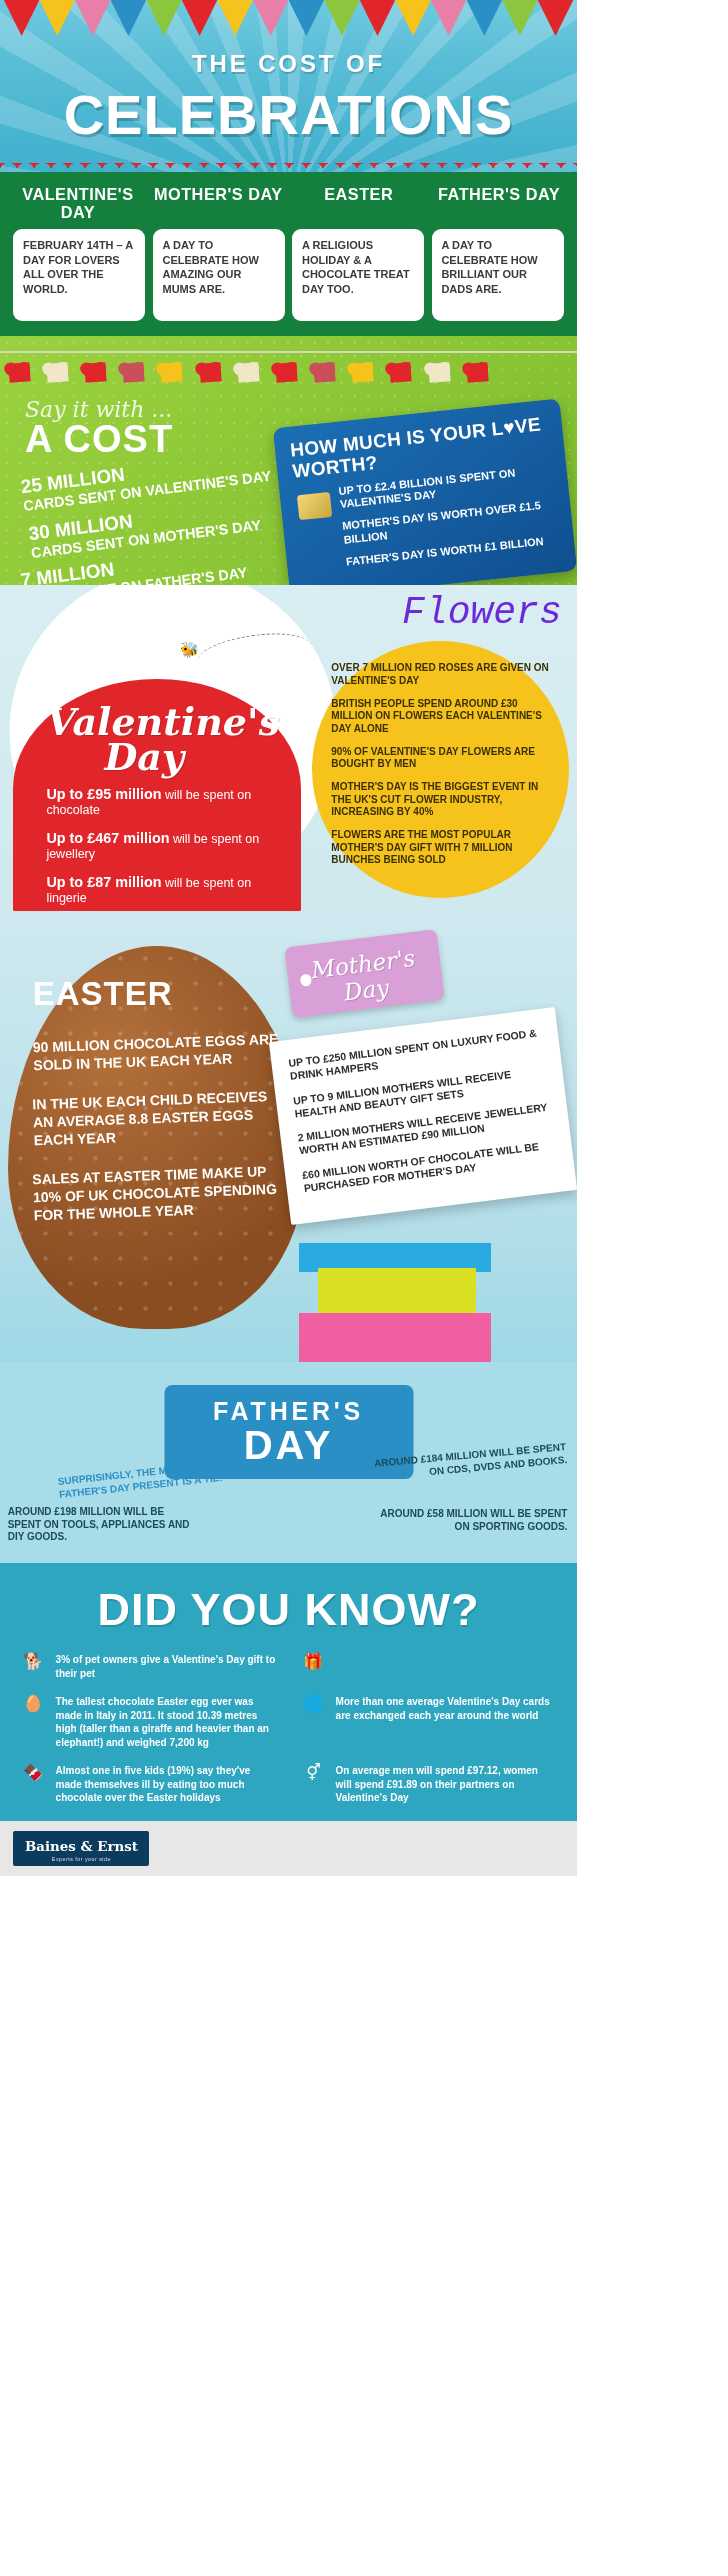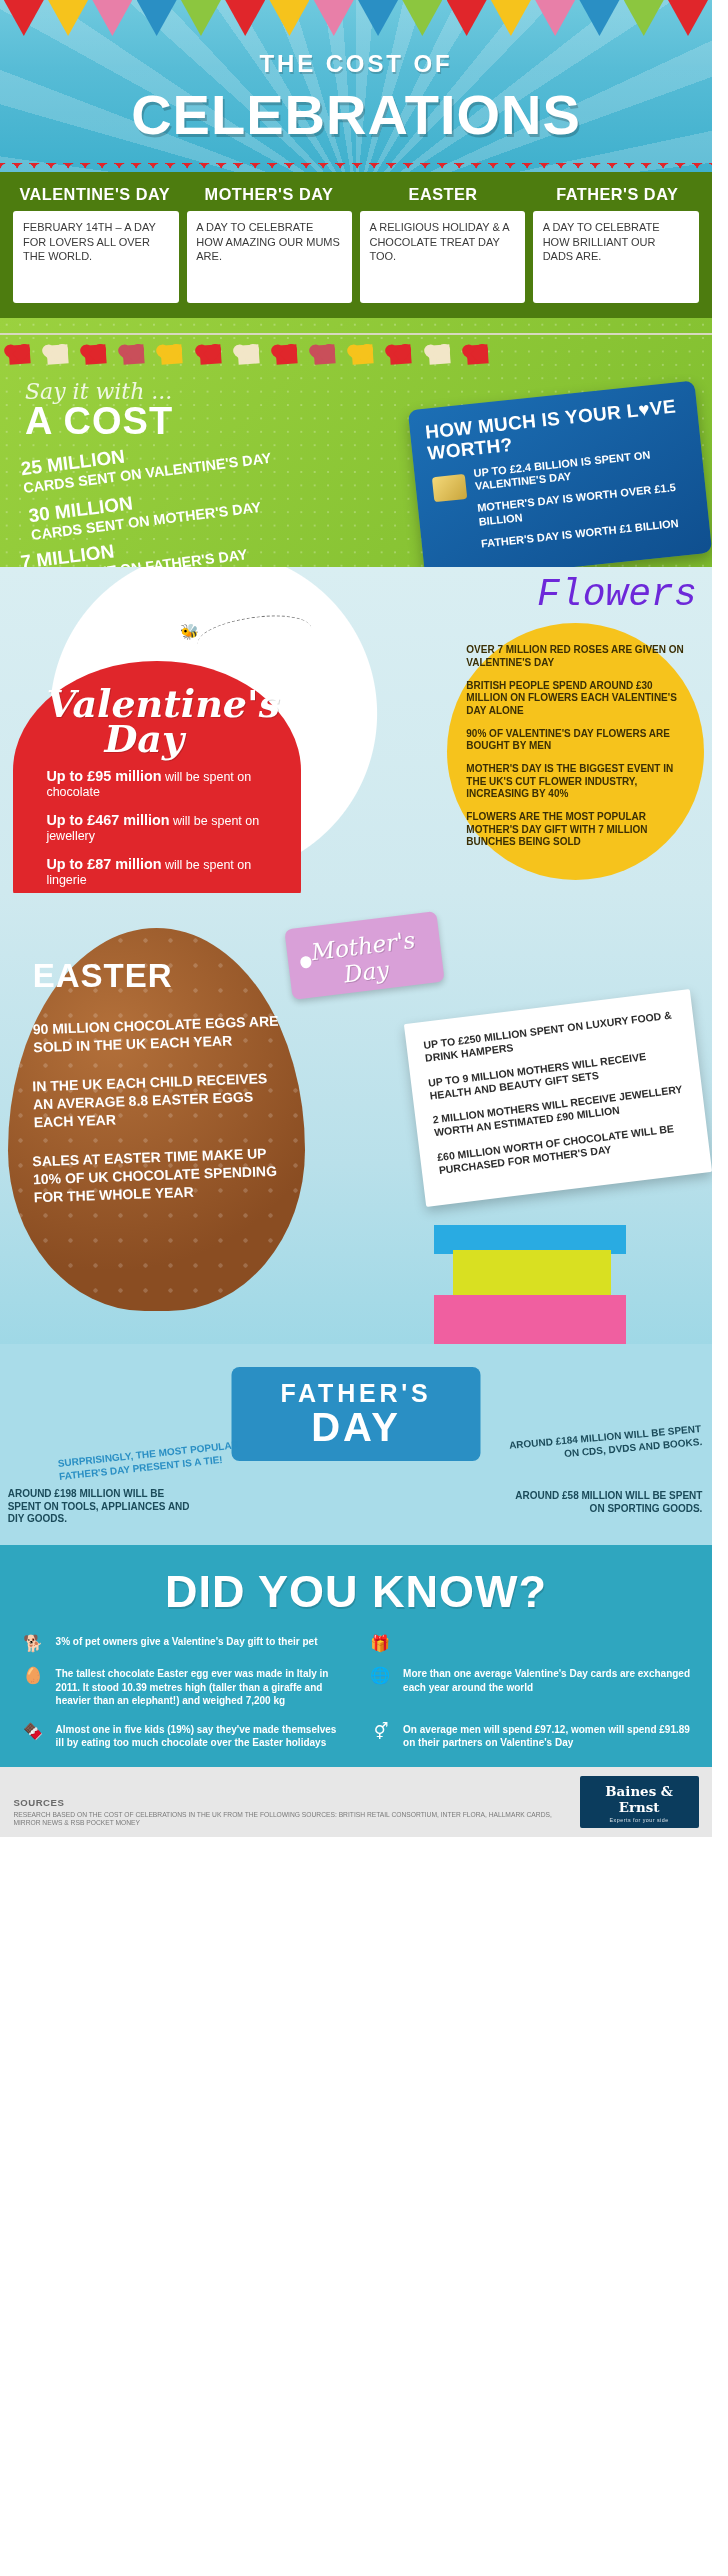--- a/index.html
+++ b/index.html
@@ -2,21 +2,21 @@
 <html><head>
 <meta charset="utf-8">
 <style>
   * { box-sizing: border-box; margin: 0; padding: 0; }
   body {
     width: 729px;
     font-family: "Liberation Sans", sans-serif;
     background: #ffffff;
     color: #333;
   }
-  .page { width: 712px; position: relative; overflow: hidden; }
+  .page { width: 577px; position: relative; overflow: hidden; }
 
   
   .header {
     position: relative;
     background: linear-gradient(180deg, #6fc9de 0%, #57bcd6 40%, #3fb0cd 100%);
     padding: 50px 0 25px;
     text-align: center;
     overflow: hidden;
   }
   .rays { position: absolute; inset: 0; opacity: .22;
@@ -30,36 +30,36 @@
   .header h2 {
     font-size: 24px; font-weight: bold; letter-spacing: 2.9px;
     text-shadow: 1px 1.9px 0 rgba(0,0,0,.18);
   }
   .header h1 {
     font-size: 56px; font-weight: bold; letter-spacing: 1px; margin-top: 3.8px;
     text-shadow: 1.9px 2.9px 0 rgba(0,0,0,.2);
   }
 
   
-  .redband { background: #4d7c0f; position: relative; padding: 9.6px 7.7px 15.3px; }
+  .redband { background: #15803d; position: relative; padding: 9.6px 7.7px 15.3px; }
   .redband:before {
     content:""; position:absolute; top:-8.6px; left:0; right:0; height: 9.6px;
     background: radial-gradient(circle at 8.6px 8.6px, transparent 8.6px, #e0262b 9px);
     background-size: 17px 17px;
   }
   .cat-titles { display: flex; }
   .cat-titles div {
     flex: 1; text-align: center; color: #fff; font-weight: bold;
     font-size: 16.3px; line-height: 18px; letter-spacing: 0.5px; padding: 3.8px 1.9px 7.7px;
   }
   .cat-cards { display: flex; gap: 7.7px; padding: 0 5.8px; }
   .cat-card {
-    flex: 1; background: #fff; border-radius: 3px; padding: 9.6px 9.6px;
+    flex: 1; background: #fff; border-radius: 9px; padding: 9.6px 9.6px;
     font-size: 11px; line-height: 14.4px; color: #3a3a3a; min-height: 92px;
-    font-weight: normal;
+    font-weight: bold;
   }
 
   
   .cardsec { position: relative; height: 249px; background: #8cc63f;
     background: linear-gradient(135deg,#9bd13f 0%, #7fbd2e 100%); overflow: hidden; }
   .cardsec .dots { position:absolute; inset:0; opacity:.25;
     background-image: radial-gradient(#fff 1px, transparent 1.2px);
     background-size: 13.4px 13.4px; }
   .hearts-bunting { position: absolute; top: 1.9px; left: 0; right: 0; height: 46px; display:flex; align-items:center; }
   .hline { position:absolute; top:13.4px; left:0; right:0; height:1.9px; background:#d8d8c0; }
@@ -377,24 +377,20 @@
           <p>Almost one in five kids (19%) say they've made themselves ill by eating too much chocolate over the Easter holidays</p>
         </div>
         <div class="fact">
           <div class="ico">⚥</div>
           <p>On average men will spend £97.12, women will spend £91.89 on their partners on Valentine's Day</p>
         </div>
       </div>
   </div>
 
   <div class="sources">
-    <div class="txt">
-      <h4>SOURCES</h4>
-      <p>RESEARCH BASED ON THE COST OF CELEBRATIONS IN THE UK FROM THE FOLLOWING SOURCES: BRITISH RETAIL CONSORTIUM, INTER FLORA, HALLMARK CARDS, MIRROR NEWS &amp; RSB POCKET MONEY</p>
-    </div>
     <div class="logo">
       <div class="n">Baines &amp; Ernst</div>
       <div class="t">Experts for your side</div>
     </div>
   </div>
 
 </div>
 
 
 </body></html>

